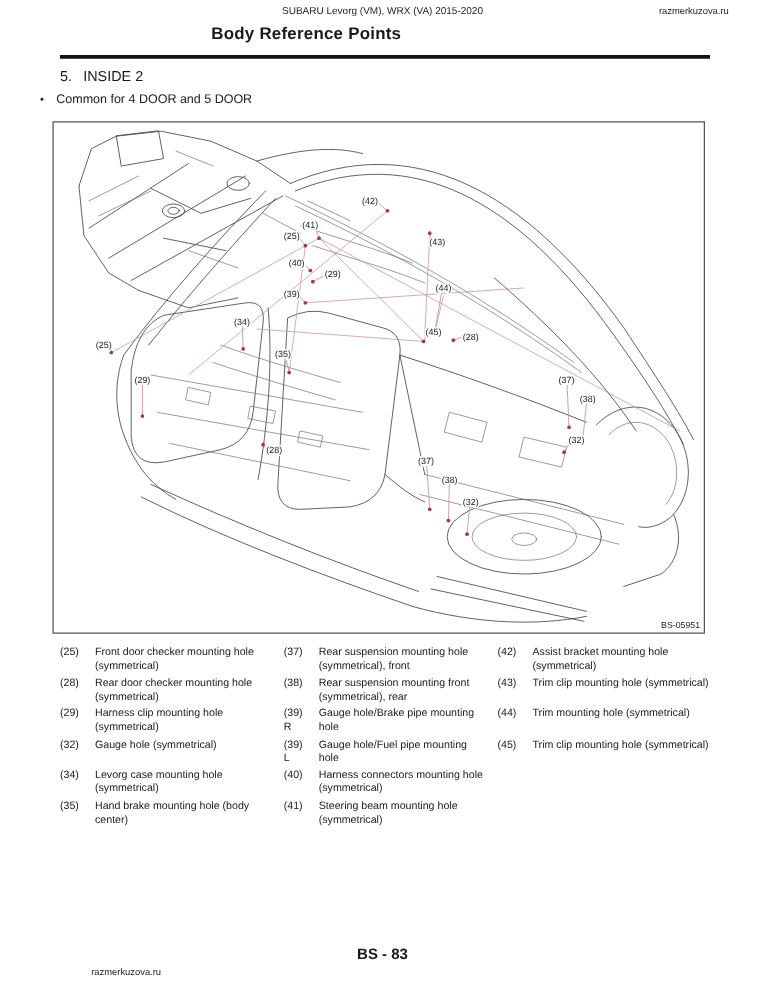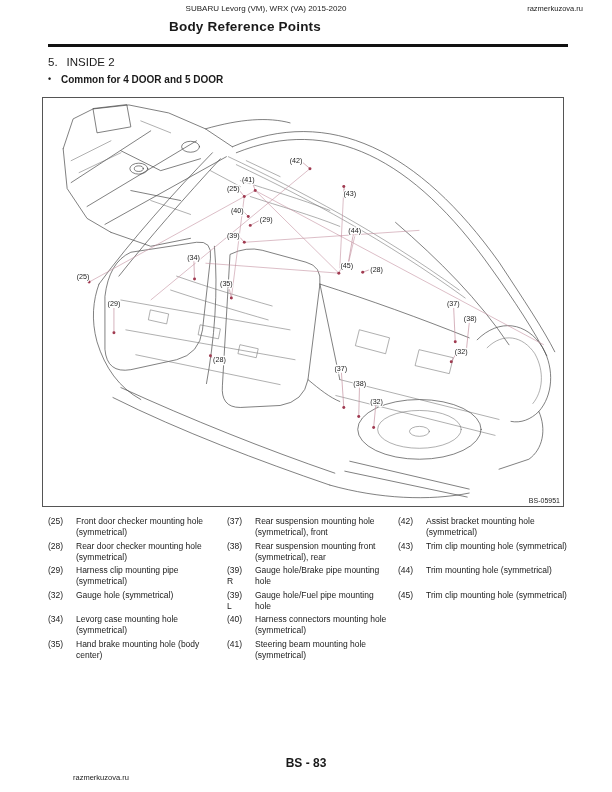--- a/index.html
+++ b/index.html
@@ -1,27 +1,27 @@
 <!DOCTYPE html>
 <html><head>
 <meta charset="utf-8">
 <style>
   html,body{margin:0;padding:0;background:#e8e8e8;}
   .page{
     position:relative;width:612px;height:792px;background:#ffffff;
     font-family:"Liberation Sans","DejaVu Sans",sans-serif;color:#1a1a1a;
     overflow:hidden;margin:0 auto;
   }
-  .hdr-model{position:absolute;top:4px;left:0;width:532px;text-align:center;font-size:8px;color:#222;}
+  .hdr-model{position:absolute;top:4px;left:0;width:612px;text-align:center;font-size:8px;color:#222;}
   .hdr-site{position:absolute;top:4px;right:29px;font-size:7.5px;color:#222;}
   .doc-title{position:absolute;top:19px;left:0;width:490px;text-align:center;font-size:13.5px;font-weight:bold;letter-spacing:.2px;}
   .rule{position:absolute;left:48px;top:44px;width:520px;height:3px;background:#111;}
   .section-line{position:absolute;left:48px;top:56px;font-size:11.5px;font-weight:normal;}
   .section-line .sec-num{margin-right:9px;}
-  .bullet-line{position:absolute;left:48px;top:74px;font-size:10px;font-weight:bold;}
+  .bullet-line{position:absolute;left:32px;top:74px;font-size:10px;font-weight:normal;}
   .bullet-line .marker{display:inline-block;width:13px;font-size:9px;vertical-align:top;}
   .figure-box{
     position:absolute;left:42px;top:97px;width:522px;height:410px;
     border:1px solid #555;box-sizing:border-box;background:#fff;
   }
   .figure-box svg{position:absolute;left:0;top:0;}
   .fig-code{position:absolute;right:3px;bottom:2px;font-size:7px;color:#222;}
   .legend{position:absolute;top:516px;left:0;width:612px;}
   .leg-col{position:absolute;top:0;}
   #legcol0{left:48px;width:172px;}
@@ -196,21 +196,21 @@
         <div class="entry">
           <span class="num">(25)</span>
           <span class="txt">Front door checker mounting hole (symmetrical)</span>
         </div>
         <div class="entry">
           <span class="num">(28)</span>
           <span class="txt">Rear door checker mounting hole (symmetrical)</span>
         </div>
         <div class="entry">
           <span class="num">(29)</span>
-          <span class="txt">Harness clip mounting pipe (symmetrical)</span>
+          <span class="txt">Harness clip mounting hole (symmetrical)</span>
         </div>
         <div class="entry">
           <span class="num">(32)</span>
           <span class="txt">Gauge hole (symmetrical)</span>
         </div>
         <div class="entry">
           <span class="num">(34)</span>
           <span class="txt">Levorg case mounting hole (symmetrical)</span>
         </div>
         <div class="entry">

